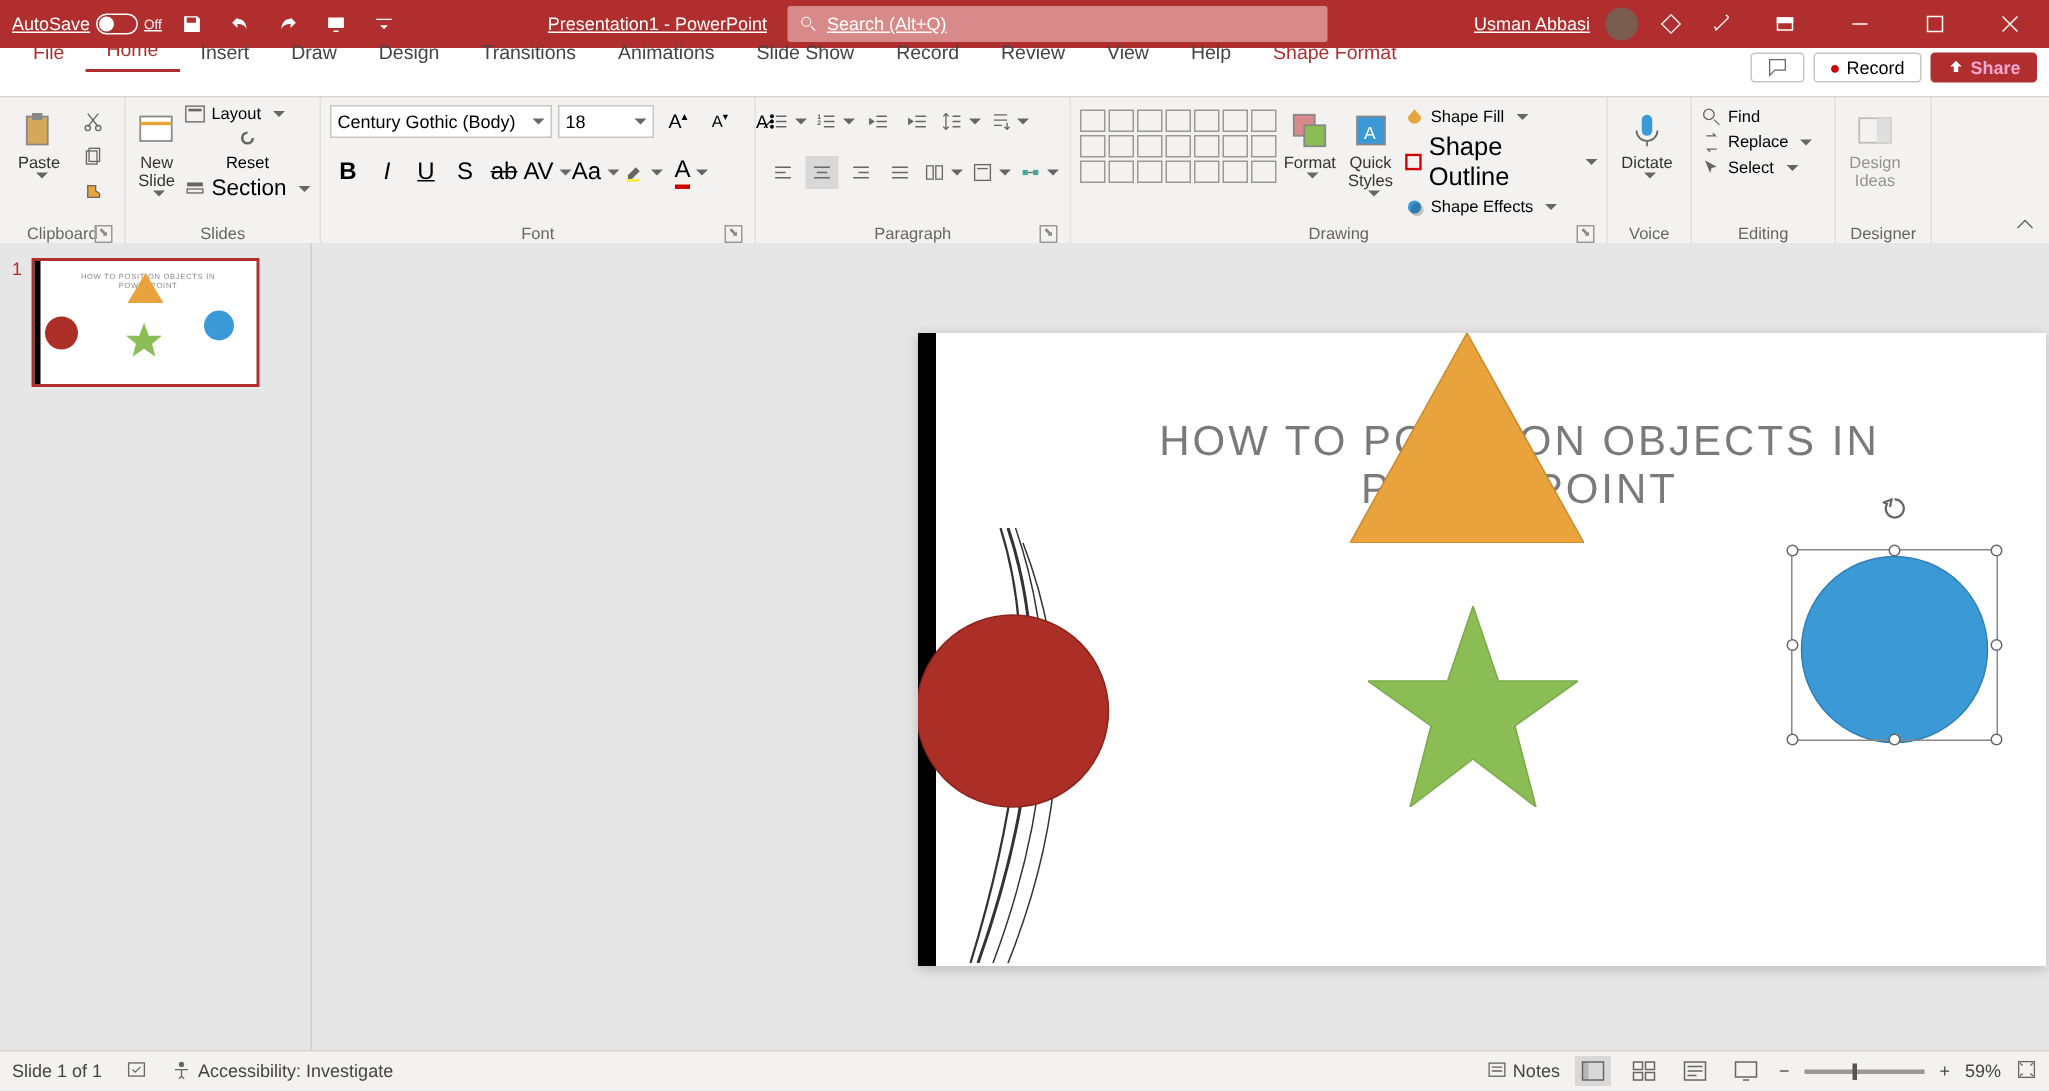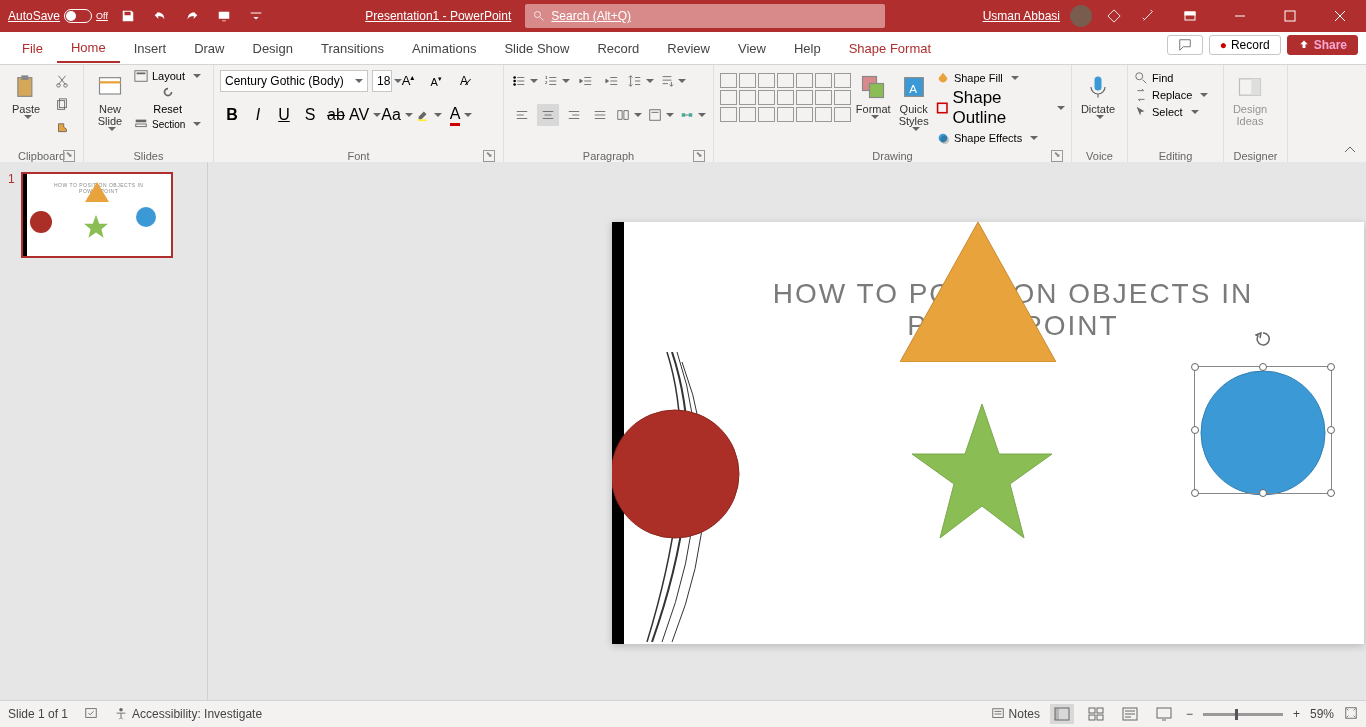--- a/index.html
+++ b/index.html
@@ -16,21 +16,21 @@
 .titlebar .center { flex: 1; display: flex; align-items: center; justify-content: center; gap: 14px; }
 .doc-title { font-size: 12px; }
 .search-box { width: 360px; height: 24px; background: #d88a8a; border-radius: 2px; display: flex; align-items: center; padding: 0 8px; gap: 6px; color: #fff; }
 .search-box svg { width: 12px; height: 12px; fill: #fff; }
 .titlebar .right { display: flex; align-items: center; gap: 10px; padding-right: 6px; }
 .avatar { width: 22px; height: 22px; border-radius: 50%; background: #7a5c4f; }
 .win-btn { width: 40px; height: 32px; display: flex; align-items: center; justify-content: center; }
 .win-btn svg { width: 12px; height: 12px; fill: #fff; stroke: #fff; }
 
 
-.tabbar { height: 30px; background: #fff; display: flex; align-items: center; border-bottom: 1px solid #d4d4d4; padding: 16px 8px; position: relative; }
+.tabbar { height: 30px; background: #fff; display: flex; align-items: flex-end; border-bottom: 1px solid #d4d4d4; padding: 16px 8px; position: relative; }
 .tab { padding: 6px 14px; font-size: 13px; color: #444; cursor: pointer; }
 .tab.file { color: #b02e2e; font-weight: 400; }
 .tab.active { color: #b02e2e; border-bottom: 2px solid #b02e2e; }
 .tab.contextual { color: #b02e2e; }
 .tabbar .right-actions { position: absolute; right: 8px; top: 3px; display: flex; gap: 6px; }
 .pill-btn { border: 1px solid #c6c6c6; border-radius: 3px; padding: 2px 10px; font-size: 12px; display: flex; align-items: center; gap: 4px; background: #fff; }
 .pill-btn.share { background: #b02e2e; color: #f9a8d4; border-color: #b02e2e; font-weight: bold; }
 
 
 .ribbon { height: 100px; background: #f3f2f1; border-bottom: 1px solid #d4d4d4; display: flex; position: relative; }
@@ -253,41 +253,41 @@
             </svg>
             <span>Layout</span>
             <div class="caret"></div>
           </div>
         <div class="row" style="font-size:11px;gap:4px;flex-direction:column;">
             <svg width="14" height="14" viewBox="0 0 16 16">
               <path d="M8 3a5 5 0 1 0 5 5h-2a3 3 0 1 1-3-3V3z" fill="#666"></path>
             </svg>
             <span>Reset</span>
           </div>
-        <div class="row" style="font-size:10px;gap:4px;">
+        <div class="row" style="font-size:15px;gap:4px;">
             <svg width="14" height="14" viewBox="0 0 16 16">
               <rect x="2" y="3" width="12" height="3" fill="#666"></rect>
               <rect x="2" y="8" width="12" height="3" fill="none" stroke="#666"></rect>
             </svg>
             <span>Section</span>
             <div class="caret"></div>
           </div>
       </div>
     </div>
     <div class="group-label"><span>Slides</span></div>
   </div>
 
   <div class="group" style="width:290px;">
     <div class="group-body col">
       <div class="row" style="gap:4px;">
         <div class="combo" style="width:148px;">
             <span>Century Gothic (Body)</span>
             <div class="caret"></div>
           </div>
-        <div class="combo" style="width:20px;">
+        <div class="combo" style="width:64px;">
             <span>18</span>
             <div class="caret"></div>
           </div>
         <div class="small-btn">
             <span style="font-size:13px;">A<sup style="font-size:8px;">▴</sup></span>
           </div>
         <div class="small-btn">
             <span style="font-size:11px;">A<sup style="font-size:7px;">▾</sup></span>
           </div>
         <div class="small-btn">

